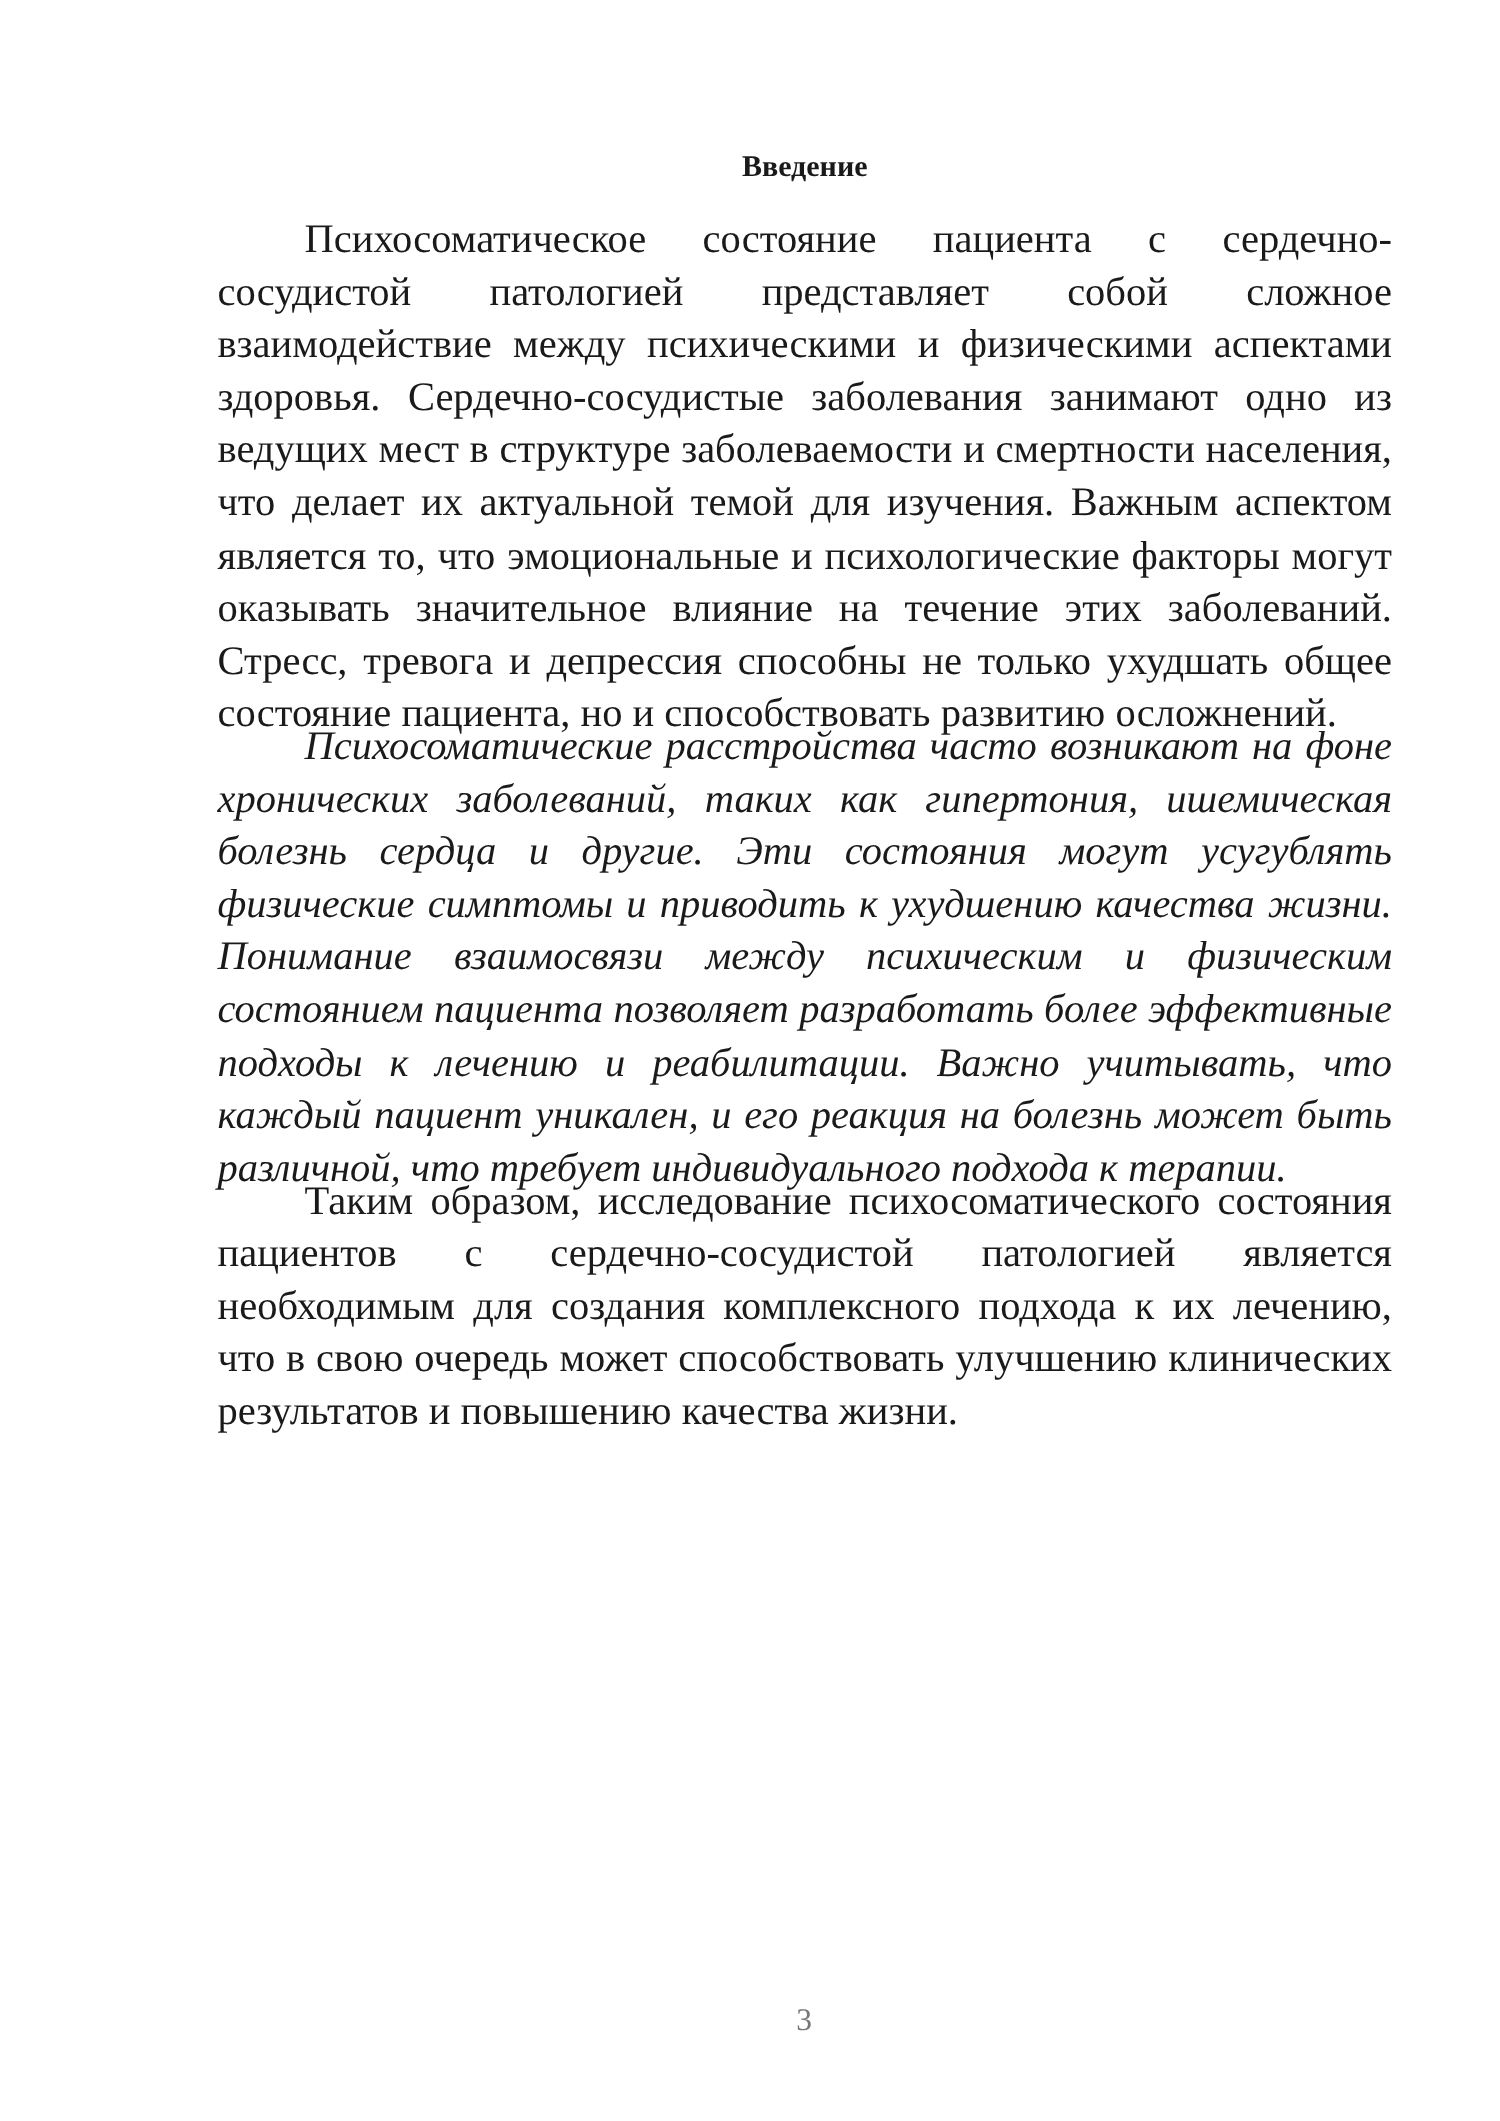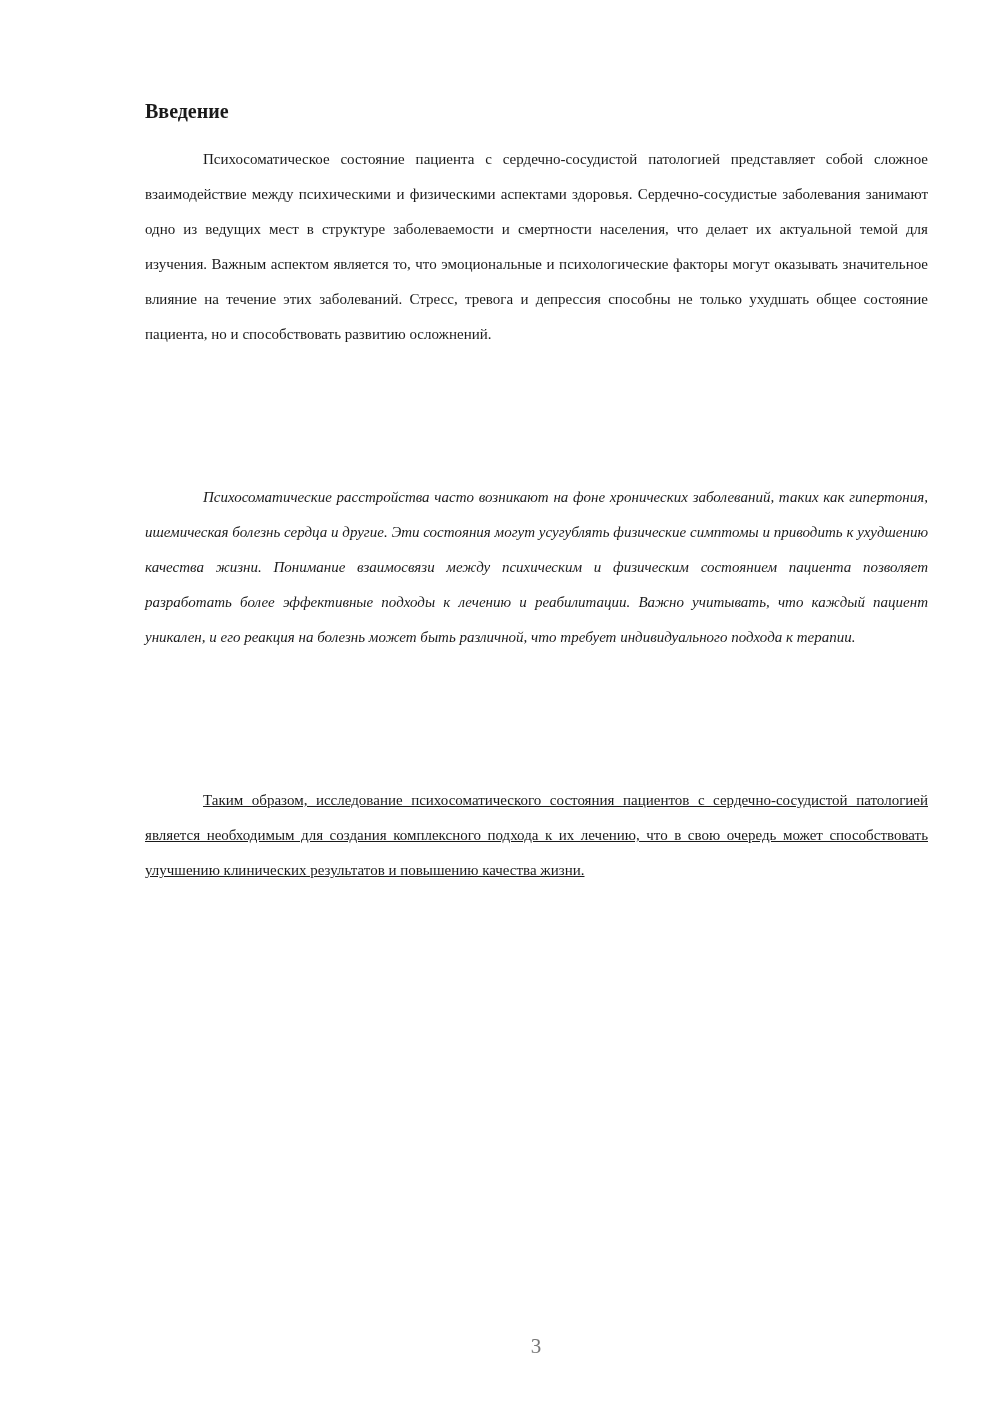--- a/index.html
+++ b/index.html
@@ -1,32 +1,32 @@
 <!DOCTYPE html>
 <html><head>
 <meta charset="utf-8">
 <style>
   html, body { margin: 0; padding: 0; background: #ffffff; }
   body { width: 1000px; height: 1414px; position: relative; overflow: hidden; }
   .page {
     position: absolute; left: 0; top: 0; width: 1000px; height: 1414px; background: #fff;
   }
   .title {
-    position: absolute; top: 96px; left: 145px; width: 783px; 
+    position: absolute; top: 96px; left: 145px; width: 783px; text-align: center;
     font-family: "Liberation Serif", serif; font-weight: bold; font-size: 20px;
     color: #1a1a1a; line-height: 30px; margin: 0;
   }
   .body {
     position: absolute; left: 145px; width: 783px;
-    font-family: "Liberation Serif", serif; font-size: 15px; line-height: 35.1px;
+    font-family: "Liberation Serif", serif; font-size: 27px; line-height: 35.1px;
     color: #1a1a1a; text-align: justify; text-indent: 58px; margin: 0;
   }
   #p1 { top: 142px; }
   #p2 { top: 480px; font-style: italic; }
-  #p3 { top: 783px; text-decoration: underline; }
+  #p3 { top: 783px; }
   .pagenum {
     position: absolute; top: 1334px; left: 0; width: 1072px; text-align: center;
     font-family: "Liberation Serif", serif; font-size: 21px; color: #777777;
   }
 </style>
 </head>
 <body>
 
 <div class="page">
   <h1 class="title">Введение</h1>

